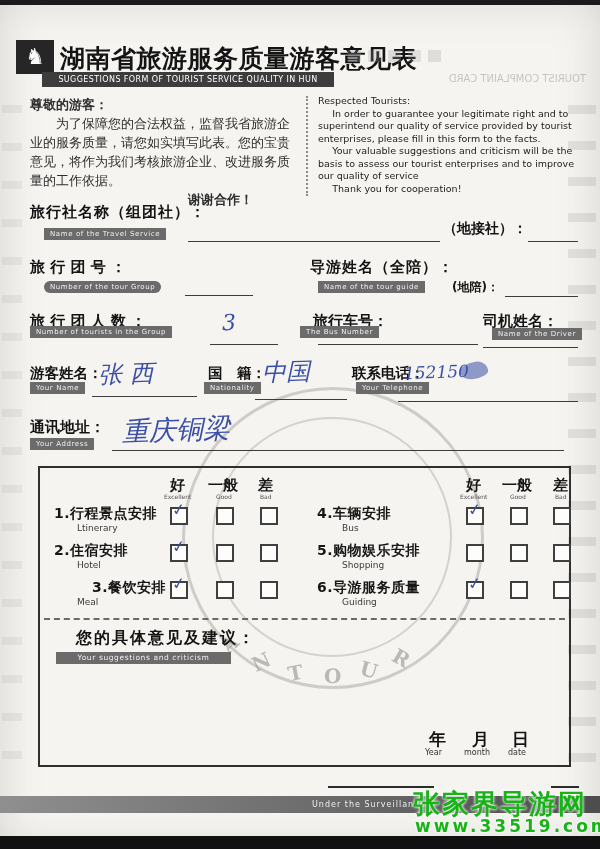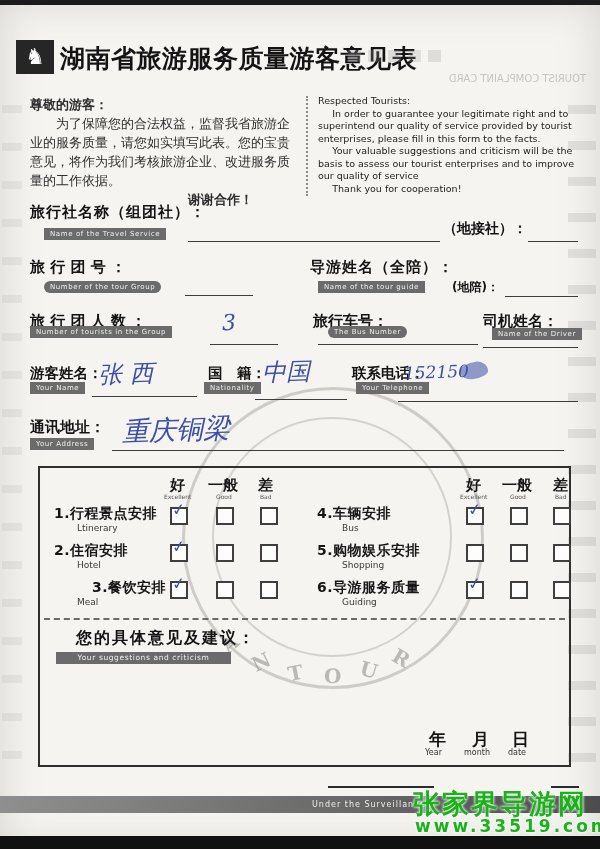--- a/index.html
+++ b/index.html
@@ -43,20 +43,21 @@
   <div class="ring" style="left:212px;top:417px;width:236px;height:236px;border:2px solid rgba(150,145,138,.35);"></div>
   <span class="stampletter" style="left:222px;top:632px;transform:rotate(-42deg);">A</span>
   <span class="stampletter" style="left:252px;top:650px;transform:rotate(-26deg);">N</span>
   <span class="stampletter" style="left:288px;top:661px;transform:rotate(-11deg);">T</span>
   <span class="stampletter" style="left:324px;top:664px;transform:rotate(2deg);">O</span>
   <span class="stampletter" style="left:360px;top:658px;transform:rotate(16deg);">U</span>
   <span class="stampletter" style="left:393px;top:646px;transform:rotate(30deg);">R</span>
 
   <div class="abs" style="left:16px;top:40px;width:38px;height:34px;background:#262626;color:#fff;text-align:center;line-height:34px;font-size:22px;">♞</div>
   <div class="abs lbl" style="left:60px;top:42px;font-size:25px;letter-spacing:.5px;">湖南省旅游服务质量游客意见表</div>
+  <div class="abs" style="left:42px;top:72px;width:292px;height:15px;background:#3d3d3d;color:#fff;font-size:8px;line-height:15px;text-align:center;letter-spacing:.4px;white-space:nowrap;">SUGGESTIONS FORM OF TOURIST SERVICE QUALITY IN HUN</div>
   <div class="abs" style="left:348px;top:50px;display:flex;gap:7px;">
     <span style="width:13px;height:12px;background:#999;opacity:.28;"></span>
     <span style="width:13px;height:12px;background:#999;opacity:.24;"></span>
     <span style="width:13px;height:12px;background:#999;opacity:.28;"></span>
     <span style="width:13px;height:12px;background:#999;opacity:.22;"></span>
     <span style="width:13px;height:12px;background:#999;opacity:.26;"></span>
   </div>
   <div class="abs" style="left:336px;top:73px;width:250px;font-size:10px;color:#8a8a8a;opacity:.45;transform:scaleX(-1);white-space:nowrap;">TOURIST COMPLAINT CARD</div>
 
   <div class="abs" style="left:30px;top:95px;width:268px;font-family:'DejaVu Serif','Liberation Serif',serif;font-size:13px;line-height:19px;color:#2e2e2e;">
@@ -89,21 +90,21 @@
   <div class="abs hw" style="left:460px;top:275px;font-size:14px;"></div>
   <div class="abs lbl" style="left:452px;top:279px;font-size:12px;">(地陪)：</div>
   <div class="abs hw" style="left:510px;top:278px;font-size:13px;"></div>
   <div class="abs line" style="left:505px;top:296px;width:73px;"></div>
 
   <div class="abs lbl" style="left:30px;top:312px;font-size:15px;">旅 行 团 人 数 ：</div>
   <div class="abs sub" style="left:30px;top:326px;">Number of tourists in the Group</div>
   <div class="abs hw" style="left:222px;top:310px;font-size:22px;">3</div>
   <div class="abs line" style="left:210px;top:344px;width:68px;"></div>
   <div class="abs lbl" style="left:313px;top:312px;font-size:15px;">旅行车号：</div>
-  <div class="abs sub" style="left:328px;top:326px;border-radius:6px;">The Bus Number</div>
+  <div class="abs sub" style="left:300px;top:326px;">The Bus Number</div>
   <div class="abs hw" style="left:410px;top:322px;font-size:15px;"></div>
   <div class="abs line" style="left:318px;top:344px;width:160px;"></div>
   <div class="abs lbl" style="left:483px;top:312px;font-size:15px;">司机姓名：</div>
   <div class="abs sub" style="left:492px;top:328px;">Name of the Driver</div>
   <div class="abs hw" style="left:500px;top:330px;font-size:14px;"></div>
   <div class="abs line" style="left:483px;top:347px;width:95px;"></div>
 
   <div class="abs lbl" style="left:30px;top:364px;font-size:14.5px;">游客姓名：</div>
   <div class="abs sub" style="left:30px;top:382px;">Your Name</div>
   <div class="abs hw" style="left:98px;top:358px;font-size:24px;">张 西</div>

